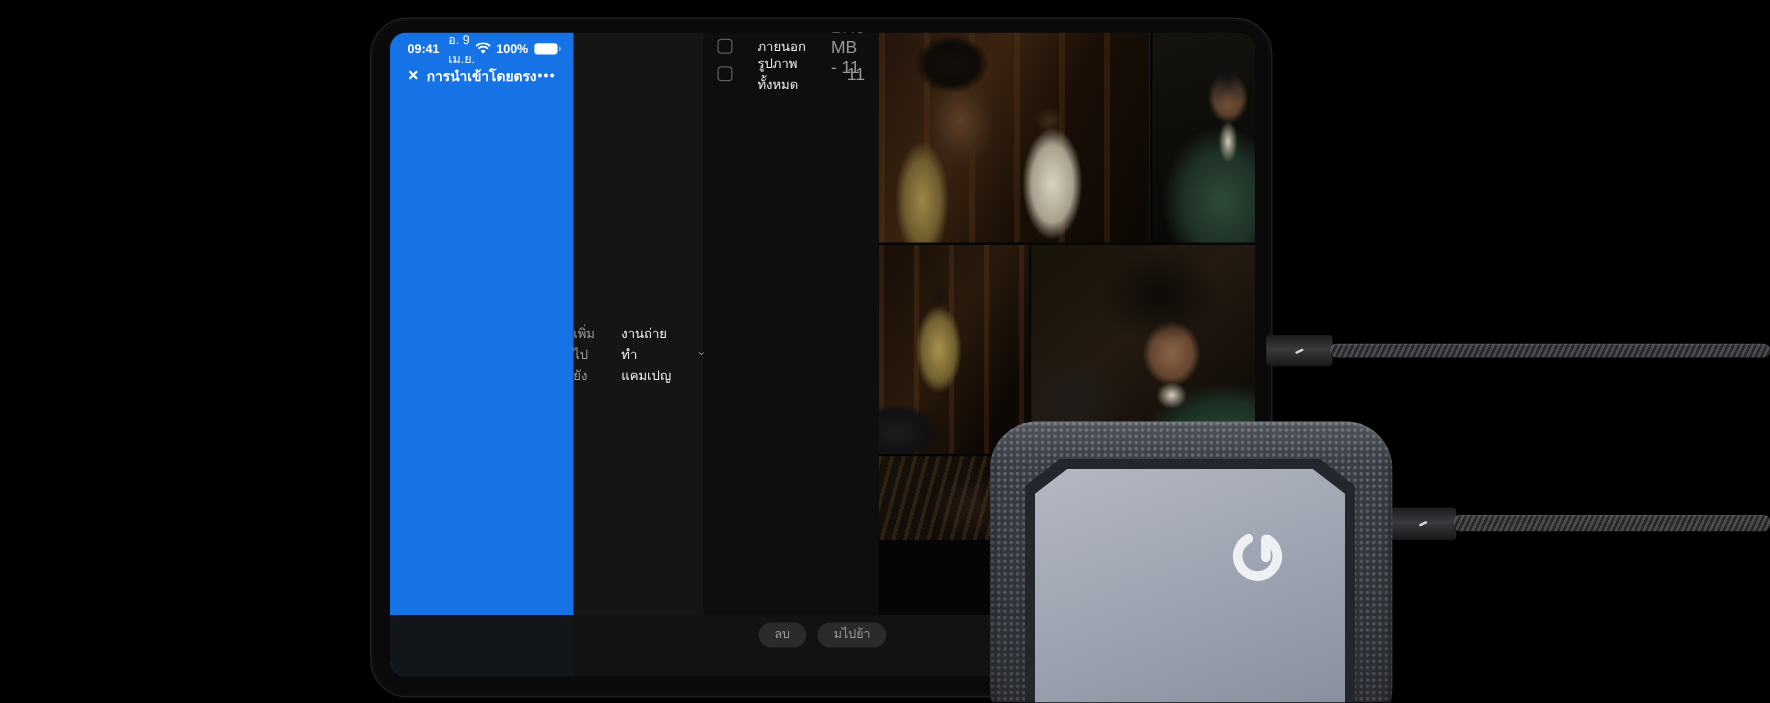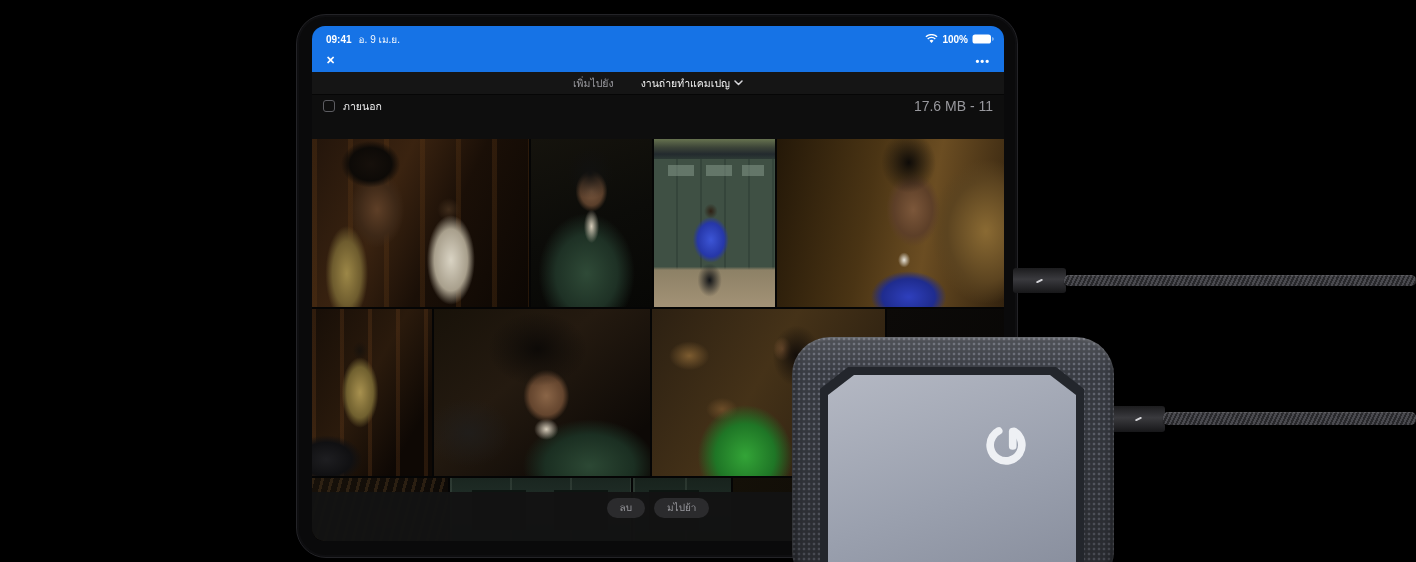--- a/index.html
+++ b/index.html
@@ -9,42 +9,42 @@
   
   .ipad{position:absolute;left:296px;top:14px;width:720px;height:542px;
         background:#0a0a0b;border-radius:30px;border:1px solid #232327;
         box-shadow:inset 0 0 0 2px #0e0e10, inset 0 1px 2px rgba(255,255,255,.08);z-index:1;}
   .camera-strip{position:absolute;left:300px;top:15px;width:120px;height:8px;display:flex;align-items:center;gap:10px;}
   .cam-pill{width:16px;height:4px;border-radius:3px;background:#17171a;}
   .cam-dot-blue{width:4px;height:4px;border-radius:50%;background:#101018;box-shadow:0 0 2px 0 #2a3f7a inset;}
   .cam-dot{width:5px;height:5px;border-radius:50%;background:#131316;margin-left:18px;}
 
   .screen{position:absolute;left:15px;top:11px;width:692px;height:515px;background:#0b0b0b;
-          border-radius:13px;overflow:hidden;display:flex;flex-direction:column;}
+          border-radius:13px;overflow:hidden;display:flex;flex-direction:row;}
 
   
   .hdr{background:#1673e6;color:#fff;flex:0 0 43px;display:flex;flex-direction:column;}
   .statusbar{height:20px;display:flex;align-items:center;padding:3px 10px 0 14px;font-size:10px;font-weight:700;}
   .sb-left{display:flex;gap:7px;align-items:center;}
   .sb-date{font-weight:400;opacity:.95;}
   .sb-right{margin-left:auto;display:flex;align-items:center;gap:4px;font-weight:700;}
   .navbar{height:23px;display:flex;align-items:center;padding:0 14px;position:relative;}
   .nav-close{font-size:11px;font-weight:700;cursor:default;}
   .nav-title{position:absolute;left:0;right:0;text-align:center;font-size:11px;font-weight:600;}
   .nav-more{margin-left:auto;font-size:11px;font-weight:700;letter-spacing:1px;}
 
   
   .albumbar{flex:0 0 22px;background:#151515;display:flex;align-items:center;justify-content:center;
-            gap:4px;font-size:10.5px;border-bottom:1px solid #060606;}
+            gap:19px;font-size:10.5px;border-bottom:1px solid #060606;}
   .ab-label{color:#9b9ba0;}
-  .ab-value{color:#f2f2f2;margin-left:23px;}
+  .ab-value{color:#f2f2f2;}
 
   
   .groups{flex:0 0 44px;background:#0e0e0e;}
-  .grow{height:22px;display:flex;align-items:center;padding:0 11px;gap:8px;}
+  .grow{height:22px;display:flex;align-items:center;padding:0 11px;gap:20px;}
   .gcheck{width:10px;height:10px;border:1.5px solid #5c5c61;border-radius:3px;background:transparent;flex:0 0 auto;}
   .glabel{font-size:10.5px;color:#ededee;}
   .gdetail{margin-left:auto;font-size:14px;color:#98989d;}
 
   
   .grid{flex:1 1 auto;position:relative;background:#050505;}
   .prow{display:flex;gap:2px;margin-bottom:2px;}
   .ph{background:#0a0a0a;flex:0 0 auto;}
   .ph.fl{flex:1 1 auto;}
 
@@ -187,37 +187,43 @@
             </svg>
             <span>100%</span>
             <svg width="22" height="10" viewBox="0 0 22 10">
               <rect x="0.5" y="0.5" width="18.5" height="9" rx="2.6" fill="#fff"></rect>
               <path d="M20.3 3.1 v3.8 a2 2 0 0 0 0 -3.8 Z" fill="rgba(255,255,255,.65)"></path>
             </svg>
           </div>
         </div>
         <div class="navbar">
           <span class="nav-close">✕</span>
+          <span class="nav-title">การนำเข้าโดยตรง</span>
           <span class="nav-more">•••</span>
         </div>
       </div>
 
       <div class="albumbar">
         <span class="ab-label">เพิ่มไปยัง</span>
         <span class="ab-value">งานถ่ายทำแคมเปญ</span>
         <svg width="9" height="6" viewBox="0 0 9 6">
           <polyline points="1,1 4.5,4.5 8,1" fill="none" stroke="#d6d6da" stroke-width="1.5" stroke-linecap="round" stroke-linejoin="round"></polyline>
         </svg>
       </div>
 
       <div class="groups">
         <div class="grow">
           <span class="gcheck"></span>
           <span class="glabel">ภายนอก</span>
           <span class="gdetail">17.6 MB - 11</span>
+        </div>
+        <div class="grow">
+          <span class="gcheck"></span>
+          <span class="glabel">รูปภาพทั้งหมด</span>
+          <span class="gdetail">11</span>
         </div>
       </div>
 
       <div class="grid">
         <div class="prow" style="height:168px">
           <div class="ph r1a" style="width:217px"></div>
           <div class="ph r1b" style="width:121px"></div>
           <div class="ph r1c" style="width:121px"></div>
           <div class="ph r1d fl"></div>
         </div>

